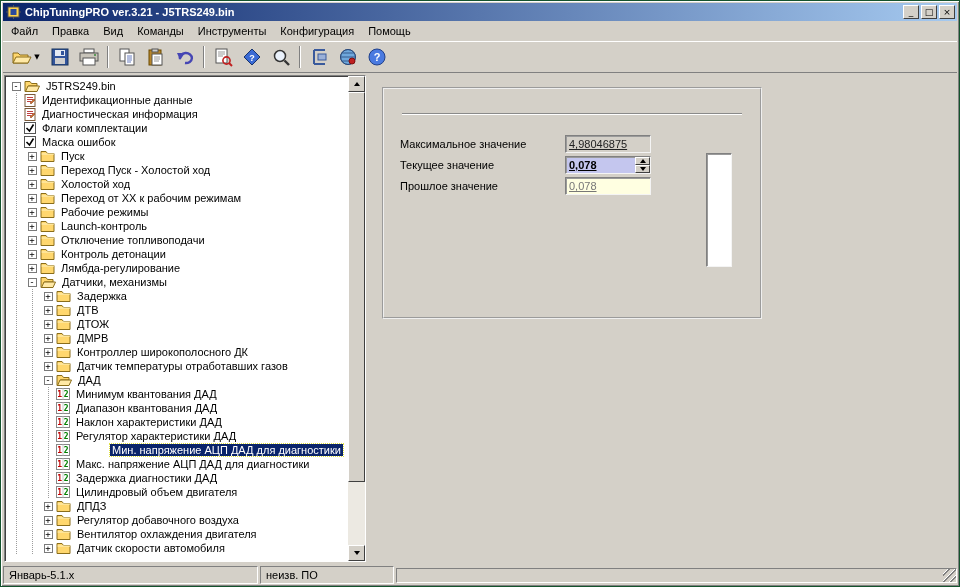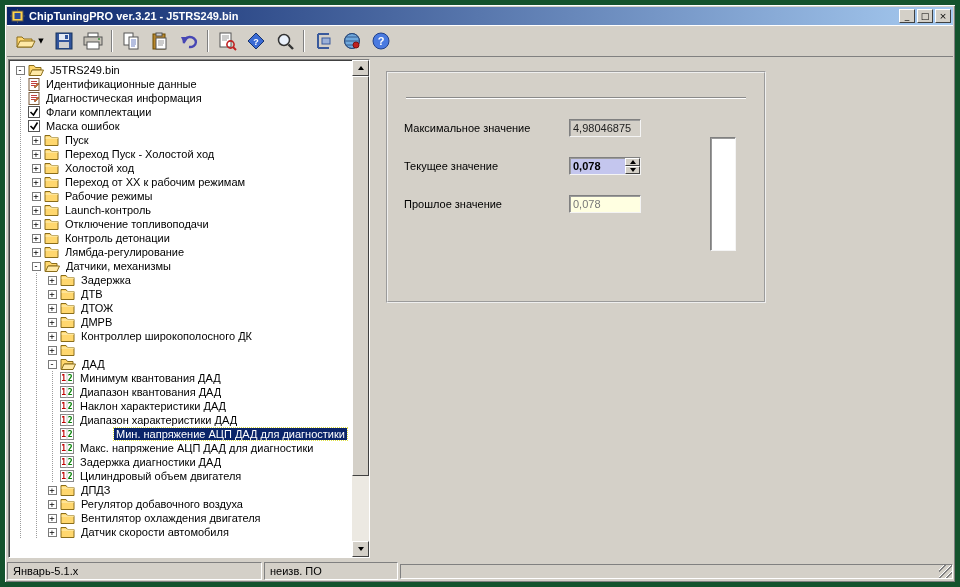--- a/index.html
+++ b/index.html
@@ -1,20 +1,20 @@
 <!DOCTYPE html>
 <html><head>
 <meta charset="utf-8">
 <style>
   * { box-sizing: border-box; margin: 0; padding: 0; }
   html,body { width: 960px; height: 587px; overflow: hidden; }
   body { font-family: "Liberation Sans", sans-serif; font-size: 11px; color: #000; background: #d4d0c8; }
 
   .window { width: 960px; height: 587px; background: #d4d0c8; display: flex; flex-direction: column;
-    border: 5px solid #14532d; box-shadow: inset 1px 1px 0 #fff, inset -1px -1px 0 #808080; padding: 2px; }
+    border: 1px solid #14532d; box-shadow: inset 1px 1px 0 #fff, inset -1px -1px 0 #808080; padding: 2px; }
 
   
   .titlebar { height: 18px; flex: none; display: flex; align-items: center; padding: 0 2px 0 3px;
     background: linear-gradient(to right, #0a246a, #a6caf0); color: #fff; }
   .titlebar .app-ic { width: 15px; height: 14px; margin-right: 4px; flex: none; }
   .titlebar .ttl { font-weight: bold; font-size: 11px; flex: 1; white-space: nowrap; overflow: hidden; }
   .winbtns { display: flex; gap: 2px; }
   .winbtn { width: 16px; height: 14px; background: #d4d0c8; color: #000; font-size: 9px; line-height: 11px;
     text-align: center; border: 1px solid; border-color: #fff #404040 #404040 #fff; cursor: default;
     font-family: "DejaVu Sans", sans-serif; padding: 0; }
@@ -60,25 +60,25 @@
   .arr.up { border-left: 3px solid transparent; border-right: 3px solid transparent; border-bottom: 4px solid #000; }
   .arr.down { border-left: 3px solid transparent; border-right: 3px solid transparent; border-top: 4px solid #000; }
 
   .splitter { width: 4px; flex: none; }
 
   
   .content { flex: 1; background: #d4d0c8; padding: 12px 0 0 12px; min-width: 0; }
   .groupbox { position: relative; width: 380px; height: 232px; border: 2px groove #efefef; padding: 8px 16px 0; }
   .group-title { text-align: center; font-weight: bold; margin-top: 2px; }
   .etched { height: 2px; border-top: 1px solid #8a8a8a; border-bottom: 1px solid #fff; margin: 16px 2px 0; }
-  .fields { margin-top: 20px; display: flex; flex-direction: column; gap: 20px; justify-content: flex-end; }
+  .fields { margin-top: 20px; display: flex; flex-direction: column; gap: 3px; justify-content: flex-end; }
   .field-row { display: flex; align-items: center; height: 18px; }
   .field-label { width: 165px; flex: none; }
-  .field-input { width: 72px; height: 18px; display: inline-flex; align-items: center; padding: 0 3px;
-    border: 1px solid; border-color: #808080 #f4f4f4 #f4f4f4 #808080; box-shadow: inset 1px 1px 0 #9a9a9a; }
+  .field-input { width: 86px; height: 18px; display: inline-flex; align-items: center; padding: 0 3px;
+    border: 1px solid; border-color: #808080 #f4f4f4 #f4f4f4 #808080; box-shadow: inset 1px 1px 0 #9a9a9a; text-decoration: underline; }
   .field-input.readonly { background: #d4d0c8; color: #222; }
   .field-input.previous { background: #ffffe1; color: #777; }
   .field-input.editable { background: #c4c6ee; color: #000; font-weight: bold; padding: 0; }
   .field-input.editable .val { flex: 1; padding: 0 3px; }
   .spin { width: 15px; height: 16px; flex: none; display: flex; flex-direction: column; }
   .spin > span { flex: 1; display: flex; align-items: center; justify-content: center; background: #d4d0c8;
     border: 1px solid; border-color: #fff #404040 #404040 #fff; }
   .tri-up { width: 0; height: 0; border-left: 3px solid transparent; border-right: 3px solid transparent; border-bottom: 4px solid #000; }
   .tri-dn { width: 0; height: 0; border-left: 3px solid transparent; border-right: 3px solid transparent; border-top: 4px solid #000; }
   .vslider { position: absolute; top: 64px; right: 28px; width: 26px; height: 114px; background: #fff;
@@ -108,20 +108,29 @@
         </svg>
     </span>
     <span class="ttl">ChipTuningPRO ver.3.21 - J5TRS249.bin</span>
     <span class="winbtns">
       <button class="winbtn">_</button>
       <button class="winbtn">□</button>
       <button class="winbtn">×</button>
     </span>
   </div>
 
+  <div class="menubar" id="menubar">
+      <div class="menu-item">Файл</div>
+      <div class="menu-item">Правка</div>
+      <div class="menu-item">Вид</div>
+      <div class="menu-item">Команды</div>
+      <div class="menu-item">Инструменты</div>
+      <div class="menu-item">Конфигурация</div>
+      <div class="menu-item">Помощь</div>
+    </div>
 
   <div class="toolbar" id="toolbar">
       <button class="tb-btn wide">
         <span class="tb-ic">
           <svg width="20" height="16" viewBox="0 0 20 16">
             <path d="M1 4 h5 l2 2 h8 v8 H1 z" fill="#ffd76e" stroke="#8a6d1a"></path>
             <path d="M4 8 h15 l-3 6 H1 z" fill="#ffe9a6" stroke="#8a6d1a"></path>
           </svg>
         </span>
         <span class="tb-caret">▼</span>
@@ -491,20 +500,21 @@
             <span class="guide"></span>
             <span class="exp-cell">
               <span class="expbox">+</span>
             </span>
             <span class="tree-ic">
               <svg width="15" height="12" viewBox="0 0 15 12">
                 <path d="M1 1.5 h5 l1.5 2 H14 v8 H1 z" fill="#ffd76e" stroke="#8a6d1a"></path>
                 <path d="M1.5 4 h12.5" stroke="#fff3c0"></path>
               </svg>
             </span>
+            <span class="tree-label">Датчик температуры отработавших газов</span>
           </div>
           <div class="tree-row">
             <span class="guide"></span>
             <span class="guide"></span>
             <span class="exp-cell">
               <span class="expbox">-</span>
             </span>
             <span class="tree-ic">
               <svg width="16" height="12" viewBox="0 0 16 12">
                 <path d="M1 1.5 h5 l1.5 2 H13 v2.5 H4.5 L2.5 11.5 H1 z" fill="#ffd76e" stroke="#8a6d1a"></path>
@@ -560,21 +570,21 @@
             <span class="guide"></span>
             <span class="guide"></span>
             <span class="tree-ic">
               <svg width="14" height="12" viewBox="0 0 14 12">
                 <rect x="0.5" y="0.5" width="13" height="11" fill="#fff" stroke="#888"></rect>
                 <line x1="7" y1="0.5" x2="7" y2="11.5" stroke="#ccc"></line>
                 <text x="3.6" y="9" font-size="8" font-weight="bold" fill="#c00000" text-anchor="middle" font-family="monospace">1</text>
                 <text x="10.2" y="9" font-size="8" font-weight="bold" fill="#008000" text-anchor="middle" font-family="monospace">2</text>
               </svg>
             </span>
-            <span class="tree-label">Диапазон характеристики ДАД</span>
+            <span class="tree-label">Регулятор характеристики ДАД</span>
           </div>
           <div class="tree-row">
             <span class="guide"></span>
             <span class="guide"></span>
             <span class="guide"></span>
             <span class="tree-ic">
               <svg width="14" height="12" viewBox="0 0 14 12">
                 <rect x="0.5" y="0.5" width="13" height="11" fill="#fff" stroke="#888"></rect>
                 <line x1="7" y1="0.5" x2="7" y2="11.5" stroke="#ccc"></line>
                 <text x="3.6" y="9" font-size="8" font-weight="bold" fill="#c00000" text-anchor="middle" font-family="monospace">1</text>

